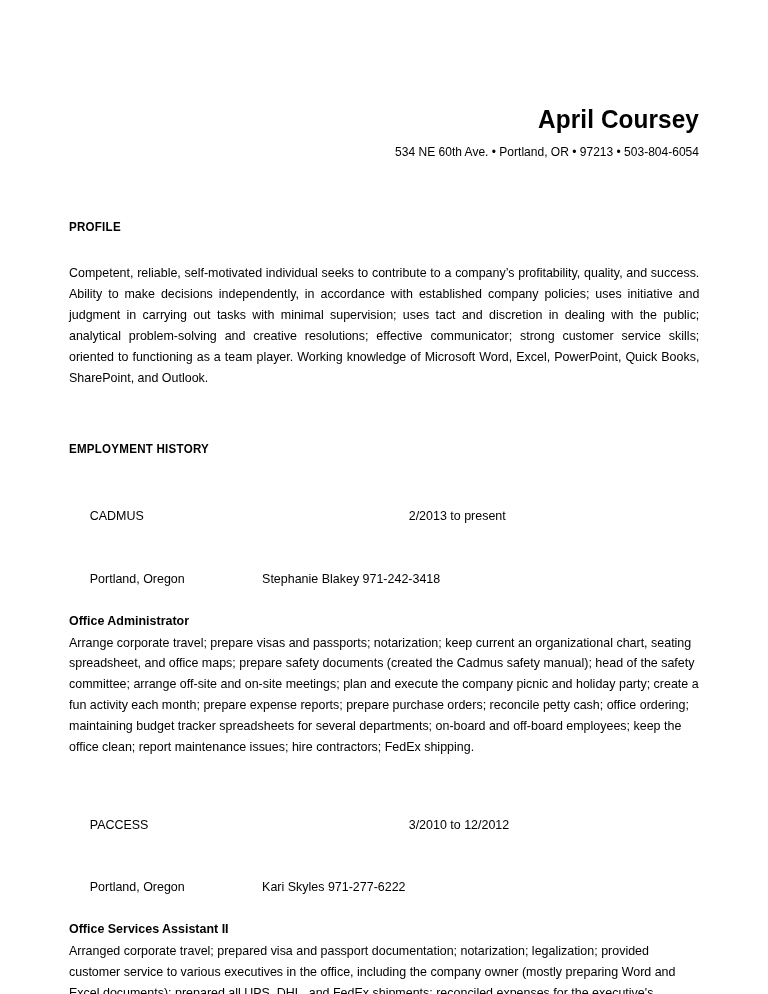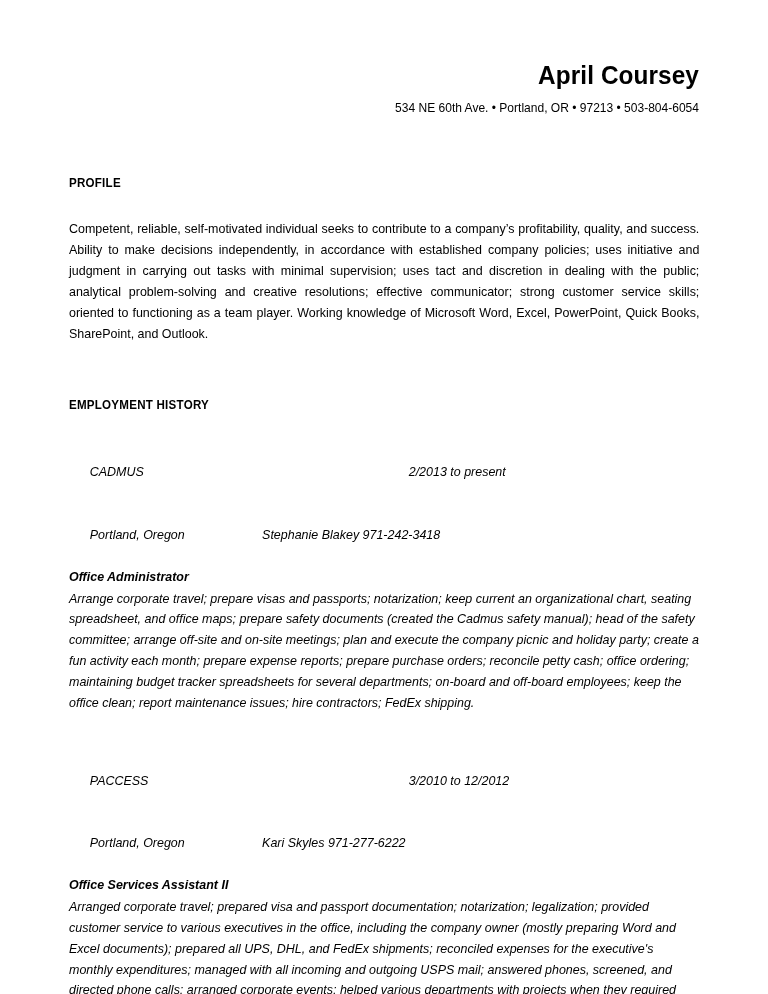--- a/index.html
+++ b/index.html
@@ -23,21 +23,21 @@
     left: 0; top: 0;
     width: 768px;
     height: 994px;
     background: #ffffff;
     box-sizing: border-box;
     padding: 0 69px;
   }
 
   
   .header {
-    padding-top: 60px;
+    padding-top: 104px;
     text-align: right;
   }
   .cand-name {
     font-size: 25.5px;
     font-weight: bold;
     letter-spacing: 0.1px;
     line-height: 1.18;
     transform: scaleX(0.955);
     transform-origin: right center;
     white-space: nowrap;
@@ -68,21 +68,21 @@
     font-size: 13.1px;
     line-height: 1.595;
     text-align: justify;
     text-justify: inter-word;
     transform: scaleX(0.952);
     transform-origin: left top;
     width: 105.1%;
   }
 
   
-  .job { margin-top: 29px; font-style: italic; }
+  .job { margin-top: 29px; }
   .job + .job { margin-top: 36px; }
 
   .job-line {
     font-size: 13.1px;
     line-height: 1.595;
     white-space: pre;
     transform: scaleX(0.952);
     transform-origin: left center;
   }
   .job-line .col-date {

